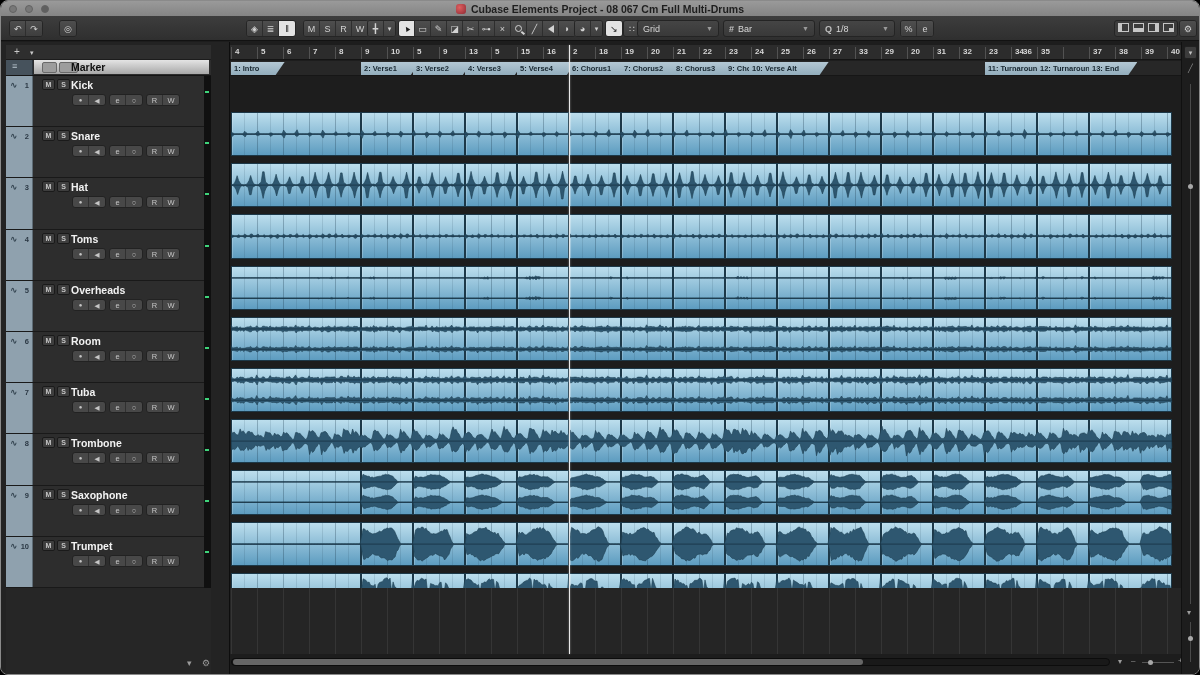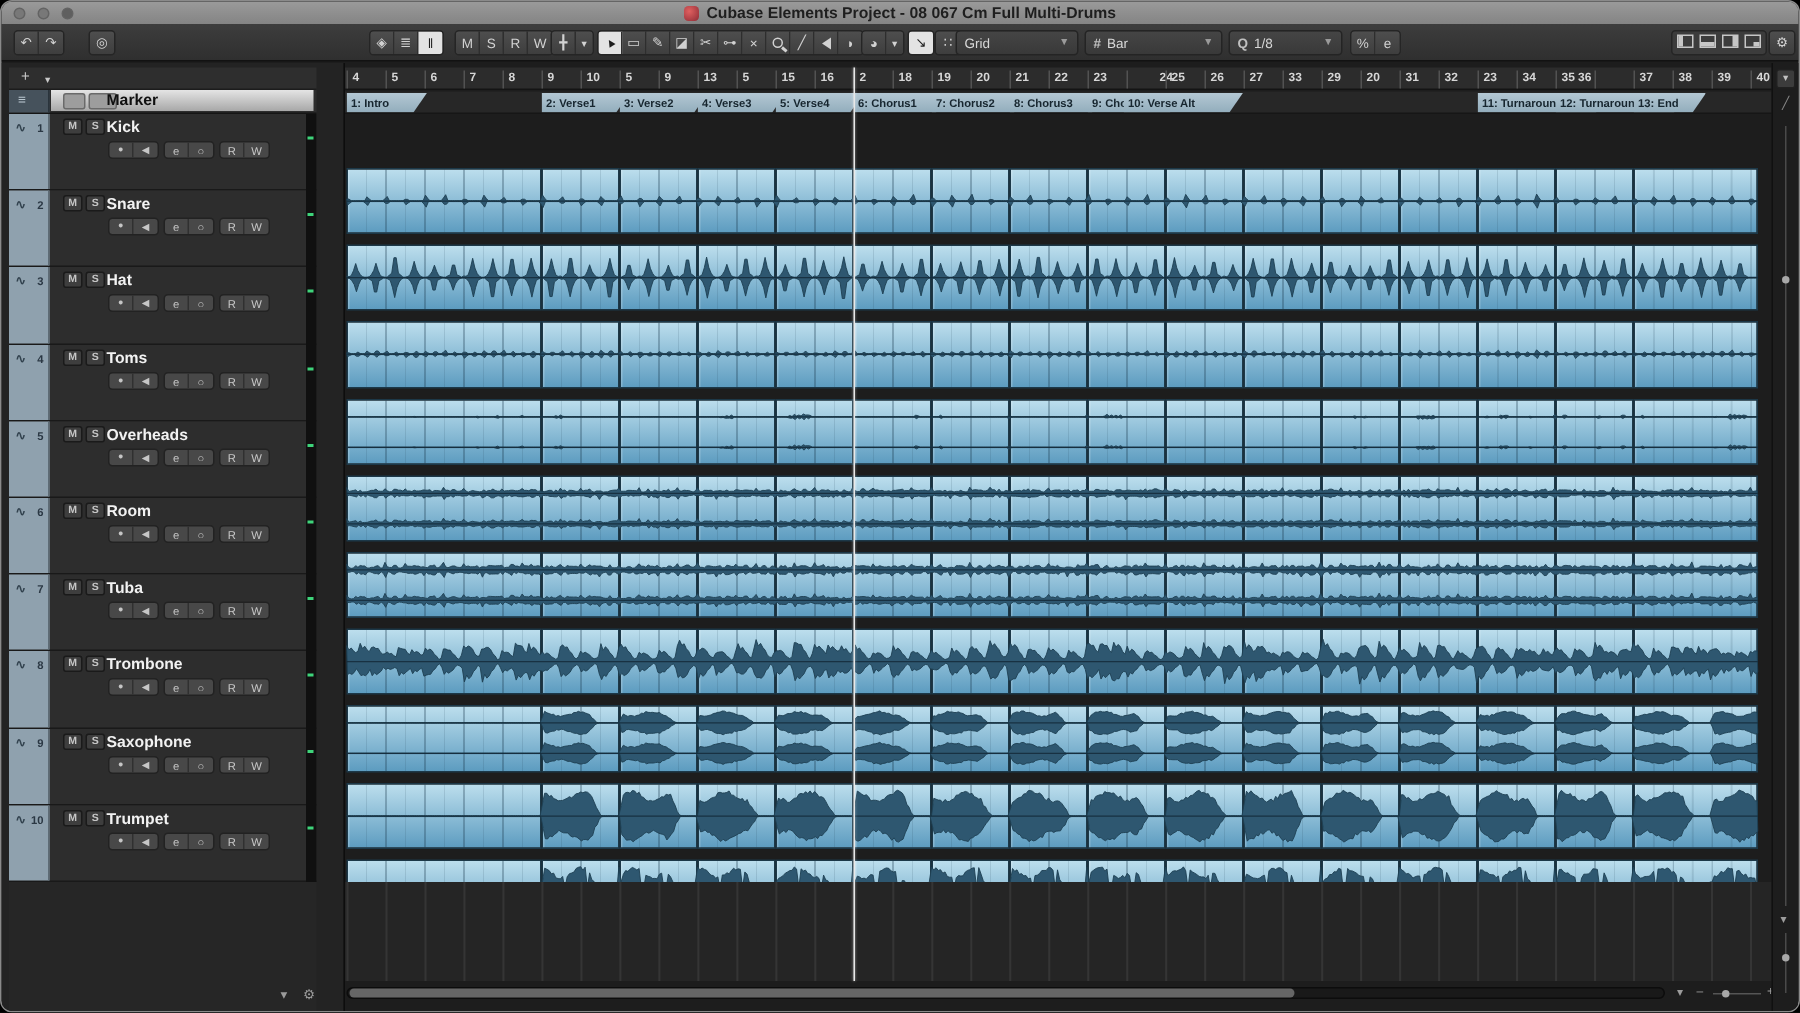--- a/index.html
+++ b/index.html
@@ -532,21 +532,21 @@
           <span class="rnum" style="left:395px">19</span>
           <div class="rtick" style="left:417px"></div>
           <span class="rnum" style="left:421px">20</span>
           <div class="rtick" style="left:443px"></div>
           <span class="rnum" style="left:447px">21</span>
           <div class="rtick" style="left:469px"></div>
           <span class="rnum" style="left:473px">22</span>
           <div class="rtick" style="left:495px"></div>
           <span class="rnum" style="left:499px">23</span>
           <div class="rtick" style="left:521px"></div>
-          <span class="rnum" style="left:543px">24</span>
+          <span class="rnum" style="left:525px">24</span>
           <div class="rtick" style="left:547px"></div>
           <span class="rnum" style="left:551px">25</span>
           <div class="rtick" style="left:573px"></div>
           <span class="rnum" style="left:577px">26</span>
           <div class="rtick" style="left:599px"></div>
           <span class="rnum" style="left:603px">27</span>
           <div class="rtick" style="left:625px"></div>
           <span class="rnum" style="left:629px">33</span>
           <div class="rtick" style="left:651px"></div>
           <span class="rnum" style="left:655px">29</span>
@@ -556,21 +556,21 @@
           <span class="rnum" style="left:707px">31</span>
           <div class="rtick" style="left:729px"></div>
           <span class="rnum" style="left:733px">32</span>
           <div class="rtick" style="left:755px"></div>
           <span class="rnum" style="left:759px">23</span>
           <div class="rtick" style="left:781px"></div>
           <span class="rnum" style="left:785px">34</span>
           <div class="rtick" style="left:807px"></div>
           <span class="rnum" style="left:811px">35</span>
           <div class="rtick" style="left:833px"></div>
-          <span class="rnum" style="left:822px">36</span>
+          <span class="rnum" style="left:793px">36</span>
           <div class="rtick" style="left:859px"></div>
           <span class="rnum" style="left:863px">37</span>
           <div class="rtick" style="left:885px"></div>
           <span class="rnum" style="left:889px">38</span>
           <div class="rtick" style="left:911px"></div>
           <span class="rnum" style="left:915px">39</span>
           <div class="rtick" style="left:937px"></div>
           <span class="rnum" style="left:941px">40</span>
         </div>
       <div id="marker-lane">

